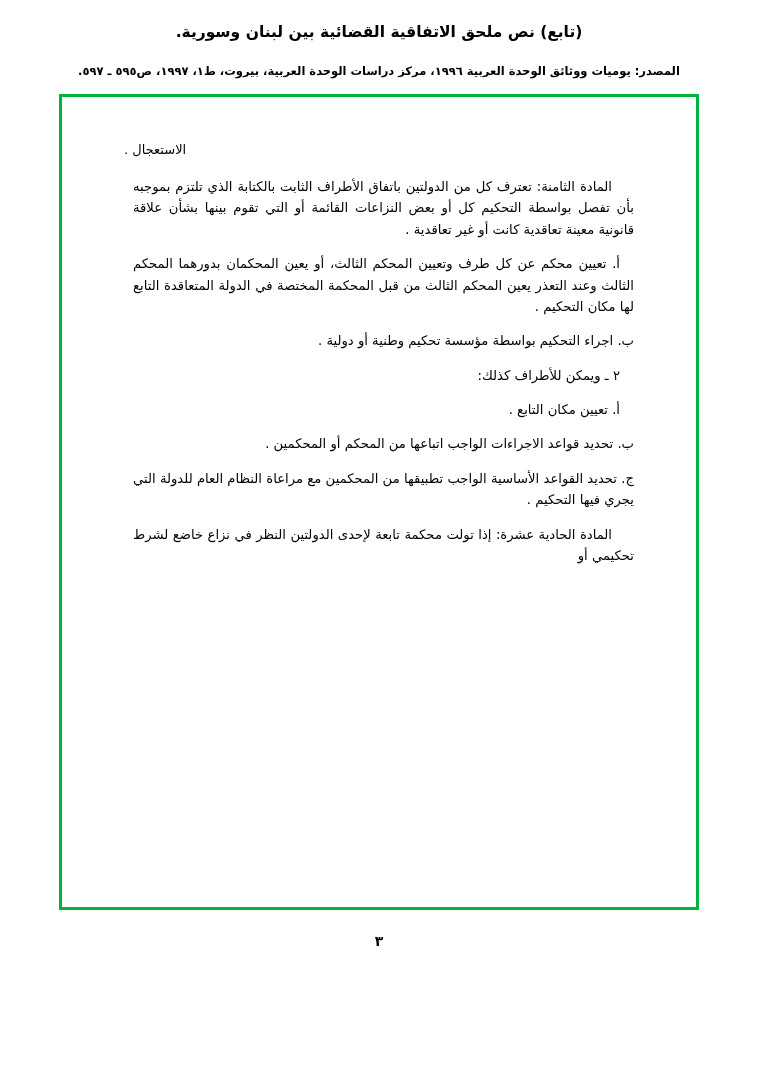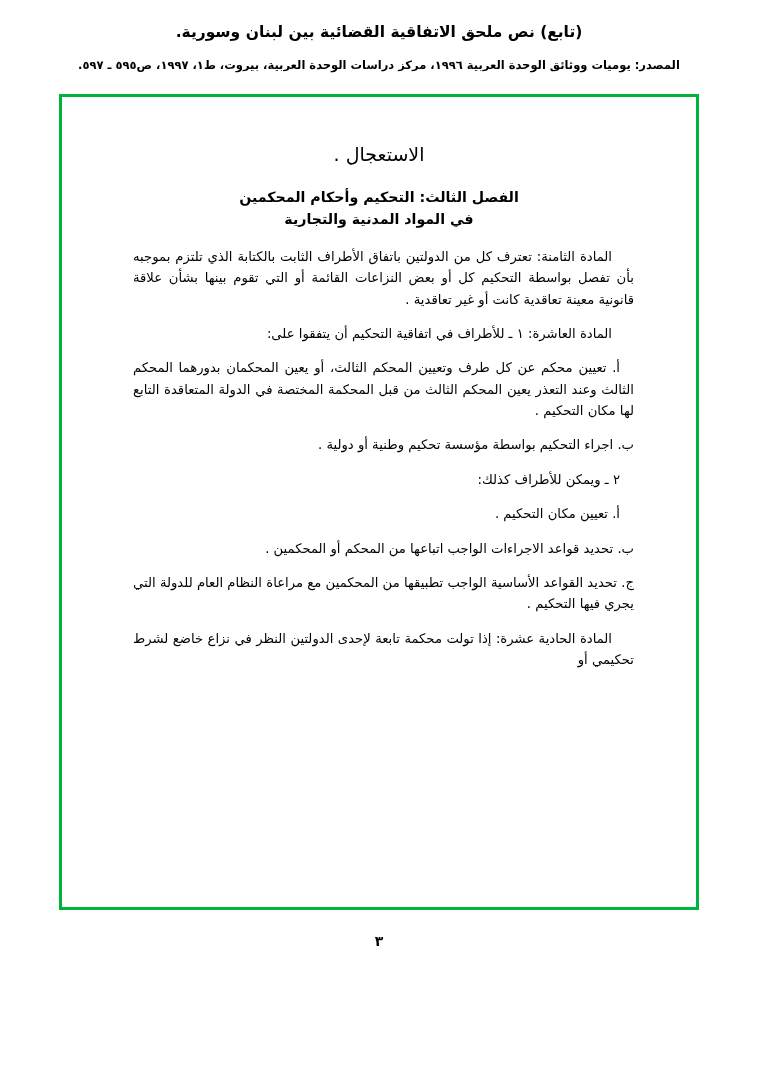--- a/index.html
+++ b/index.html
@@ -28,21 +28,21 @@
   .header-title {
     font-size: 15.5px;
     font-weight: bold;
     letter-spacing: 0px;
     line-height: 1.3;
     direction: rtl;
   }
   .header-source {
     font-size: 11.5px;
     font-weight: bold;
-    margin-top: 16px;
+    margin-top: 22px;
     direction: rtl;
   }
   .frame {
     position: absolute;
     top: 94px;
     right: 59px;
     left: 59px;
     bottom: 53px;
     border: 3px solid #00b33c;
     box-sizing: border-box;
@@ -54,23 +54,23 @@
     right: 0;
     left: 0;
     bottom: 0;
     padding: 0 62px 0 62px;
     direction: rtl;
     text-align: justify;
     font-size: 13.2px;
     line-height: 1.62;
   }
   .lead {
-    text-align: center;
+    text-align: left;
     margin: 8px 0 16px 0;
-    font-size: 19px;
+    font-size: 13px;
   }
   .lead-inner {
     display: inline-block;
     padding-right: 0px;
   }
   .chapter-title {
     text-align: center;
     font-weight: bold;
     font-size: 14.2px;
     line-height: 1.55;
@@ -110,31 +110,26 @@
     <div class="header-source">المصدر: يوميات ووثائق الوحدة العربية ١٩٩٦، مركز دراسات الوحدة العربية، بيروت، ط١، ١٩٩٧، ص٥٩٥ ـ ٥٩٧.</div>
   </div>
 
   <div class="frame">
     <div class="content">
 
       <div class="lead">
         <span class="lead-inner">الاستعجال .</span>
       </div>
 
-      <div class="chapter-title">
-        <span>الفصل الثالث:  التحكيم وأحكام المحكمين</span>
-        <span class="line2">في المواد المدنية والتجارية</span>
-      </div>
 
       <p class="para indent">المادة الثامنة: تعترف كل من الدولتين باتفاق الأطراف الثابت بالكتابة الذي تلتزم بموجبه بأن تفصل بواسطة التحكيم كل أو بعض النزاعات القائمة أو التي تقوم بينها بشأن علاقة قانونية معينة تعاقدية كانت أو غير تعاقدية .</p>
-      <p class="para indent">المادة العاشرة: ١ ـ للأطراف في اتفاقية التحكيم أن يتفقوا على:</p>
       <p class="para indent-sm">أ. تعيين محكم عن كل طرف وتعيين المحكم الثالث، أو يعين المحكمان بدورهما المحكم الثالث وعند التعذر يعين المحكم الثالث من قبل المحكمة المختصة في الدولة المتعاقدة التابع لها مكان التحكيم .</p>
       <p class="para">ب. اجراء التحكيم بواسطة مؤسسة تحكيم وطنية أو دولية .</p>
       <p class="para indent-sm">٢ ـ ويمكن للأطراف كذلك:</p>
-      <p class="para indent-sm">أ. تعيين مكان التحكيم .</p>
+      <p class="para indent-sm">أ. تعيين مكان التابع .</p>
       <p class="para">ب. تحديد قواعد الاجراءات الواجب اتباعها من المحكم أو المحكمين .</p>
       <p class="para">ج. تحديد القواعد الأساسية الواجب تطبيقها من المحكمين مع مراعاة النظام العام للدولة التي يجري فيها التحكيم .</p>
       <p class="para indent">المادة الحادية عشرة: إذا تولت محكمة تابعة لإحدى الدولتين النظر في نزاع خاضع لشرط تحكيمي أو</p>
 
     </div>
   </div>
 
   <div class="footer">٣</div>
 
 </div>

